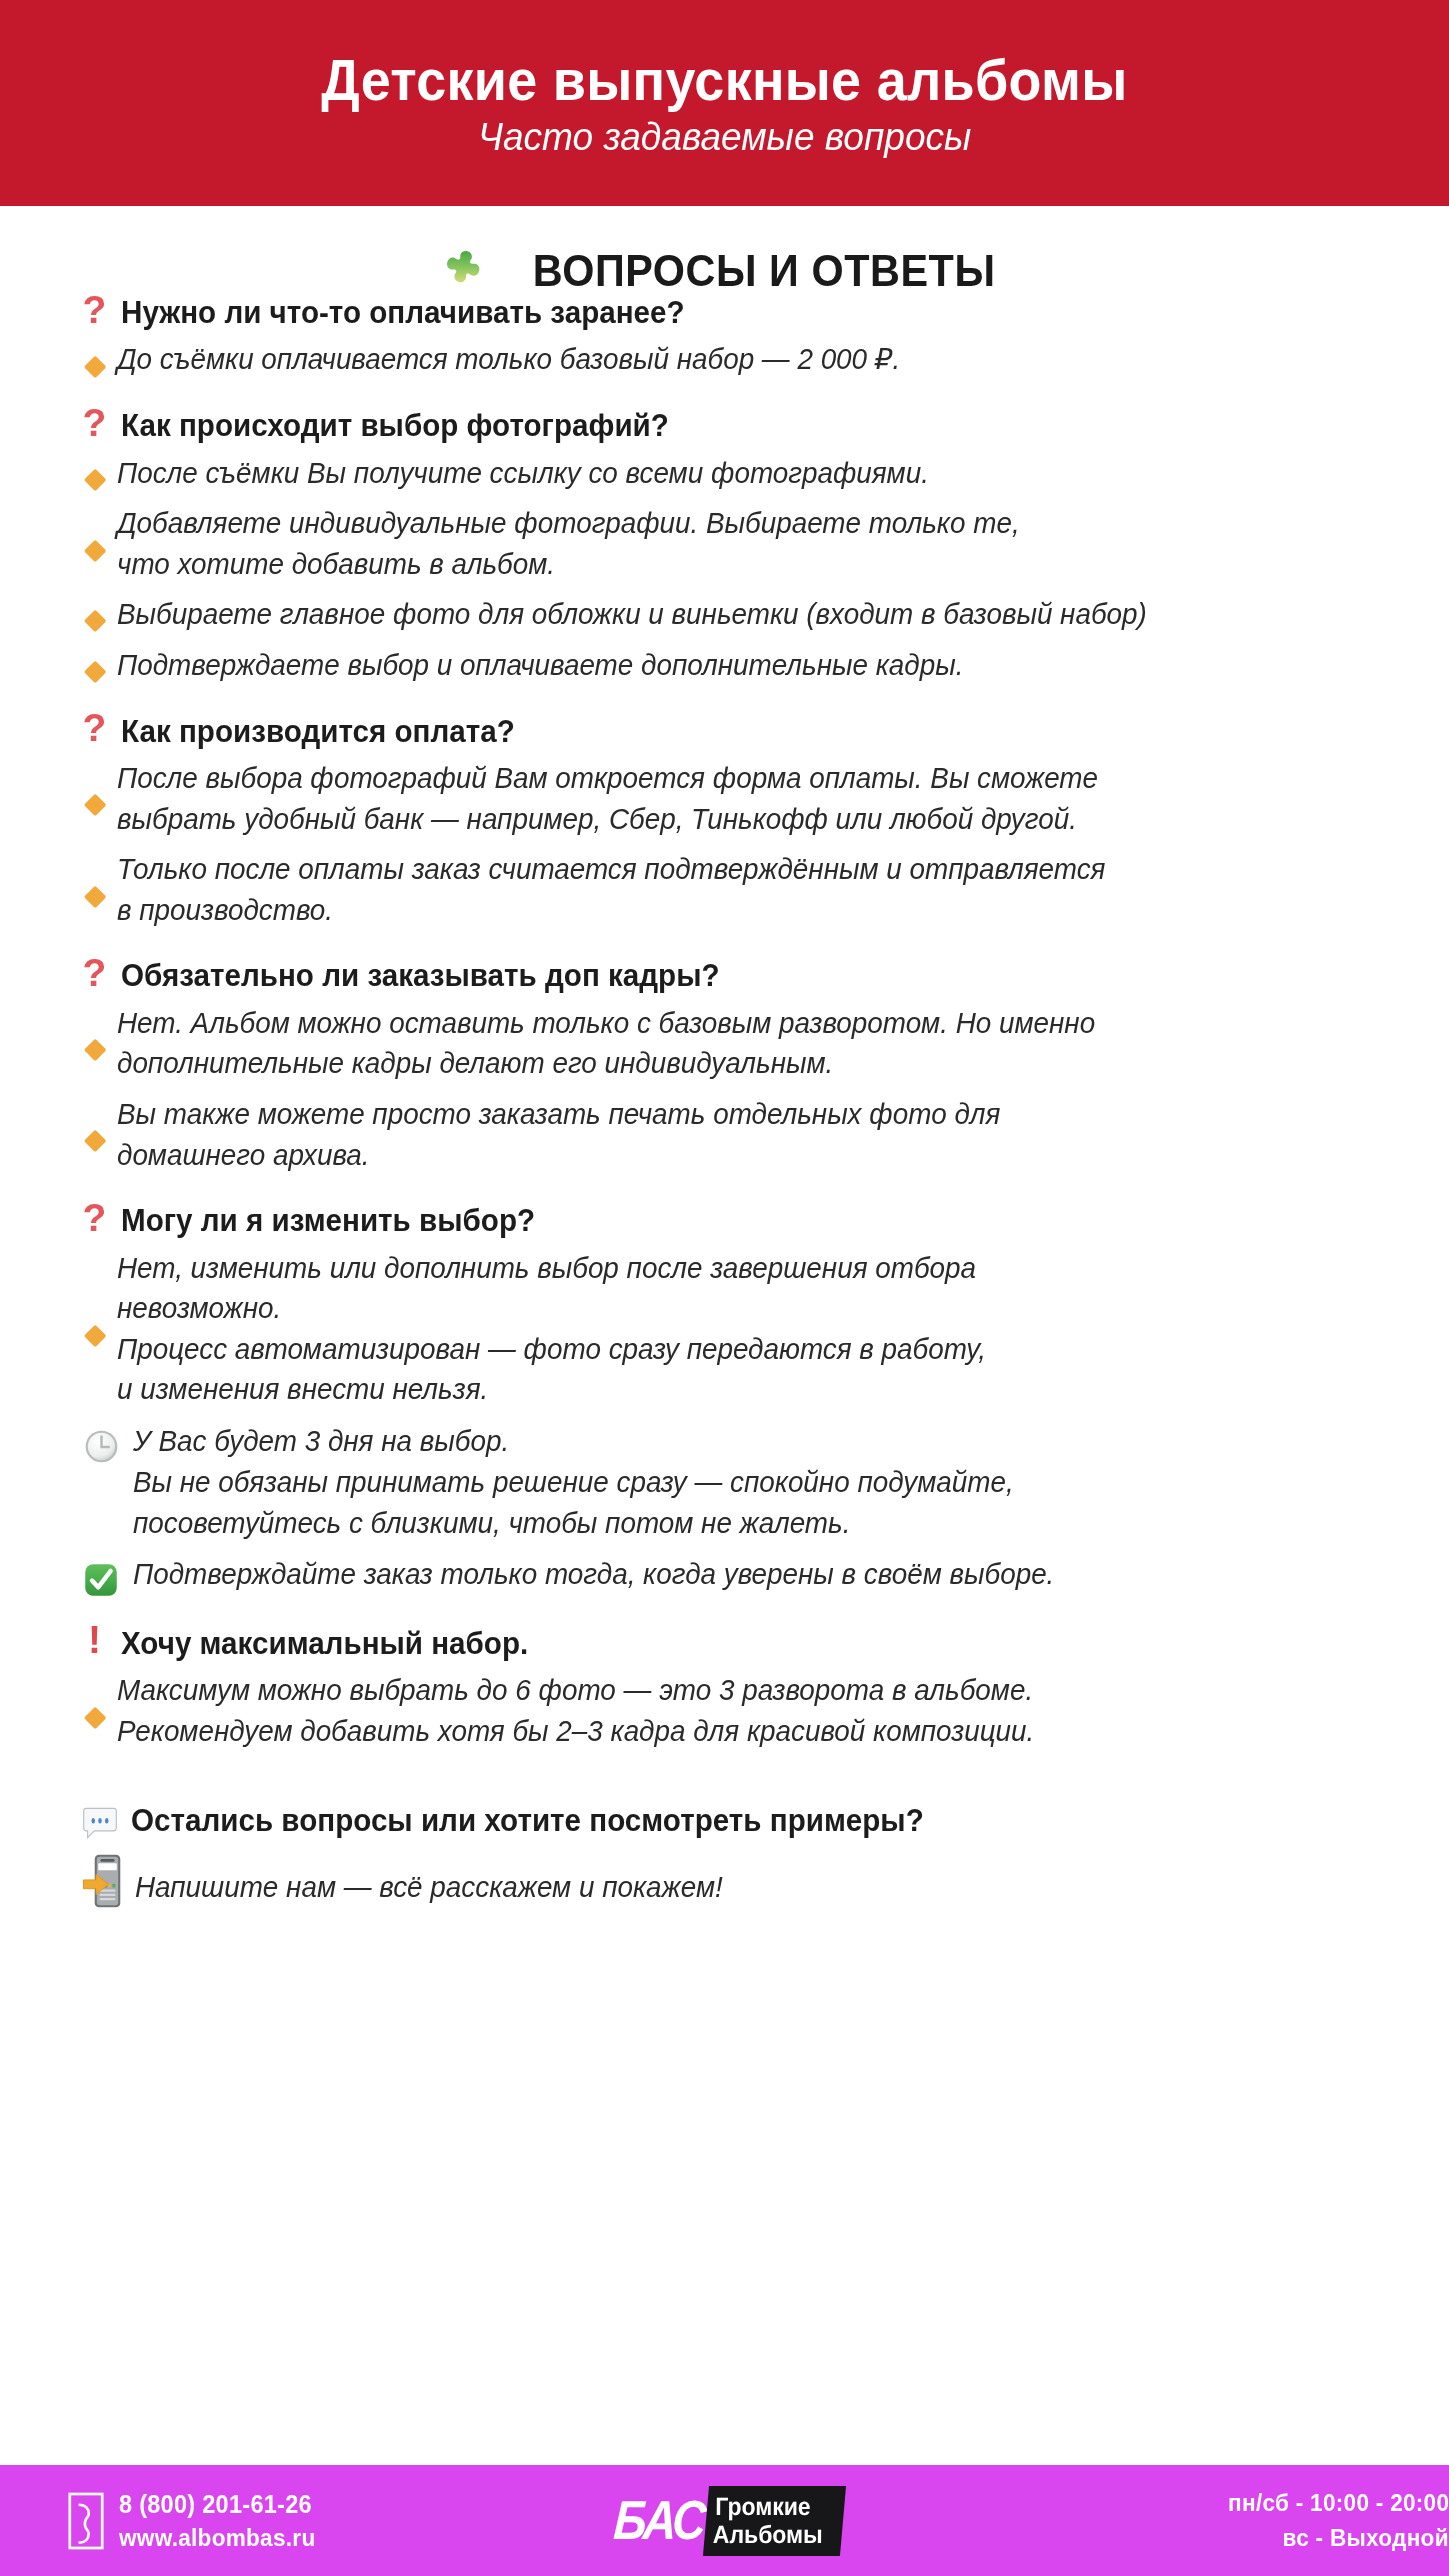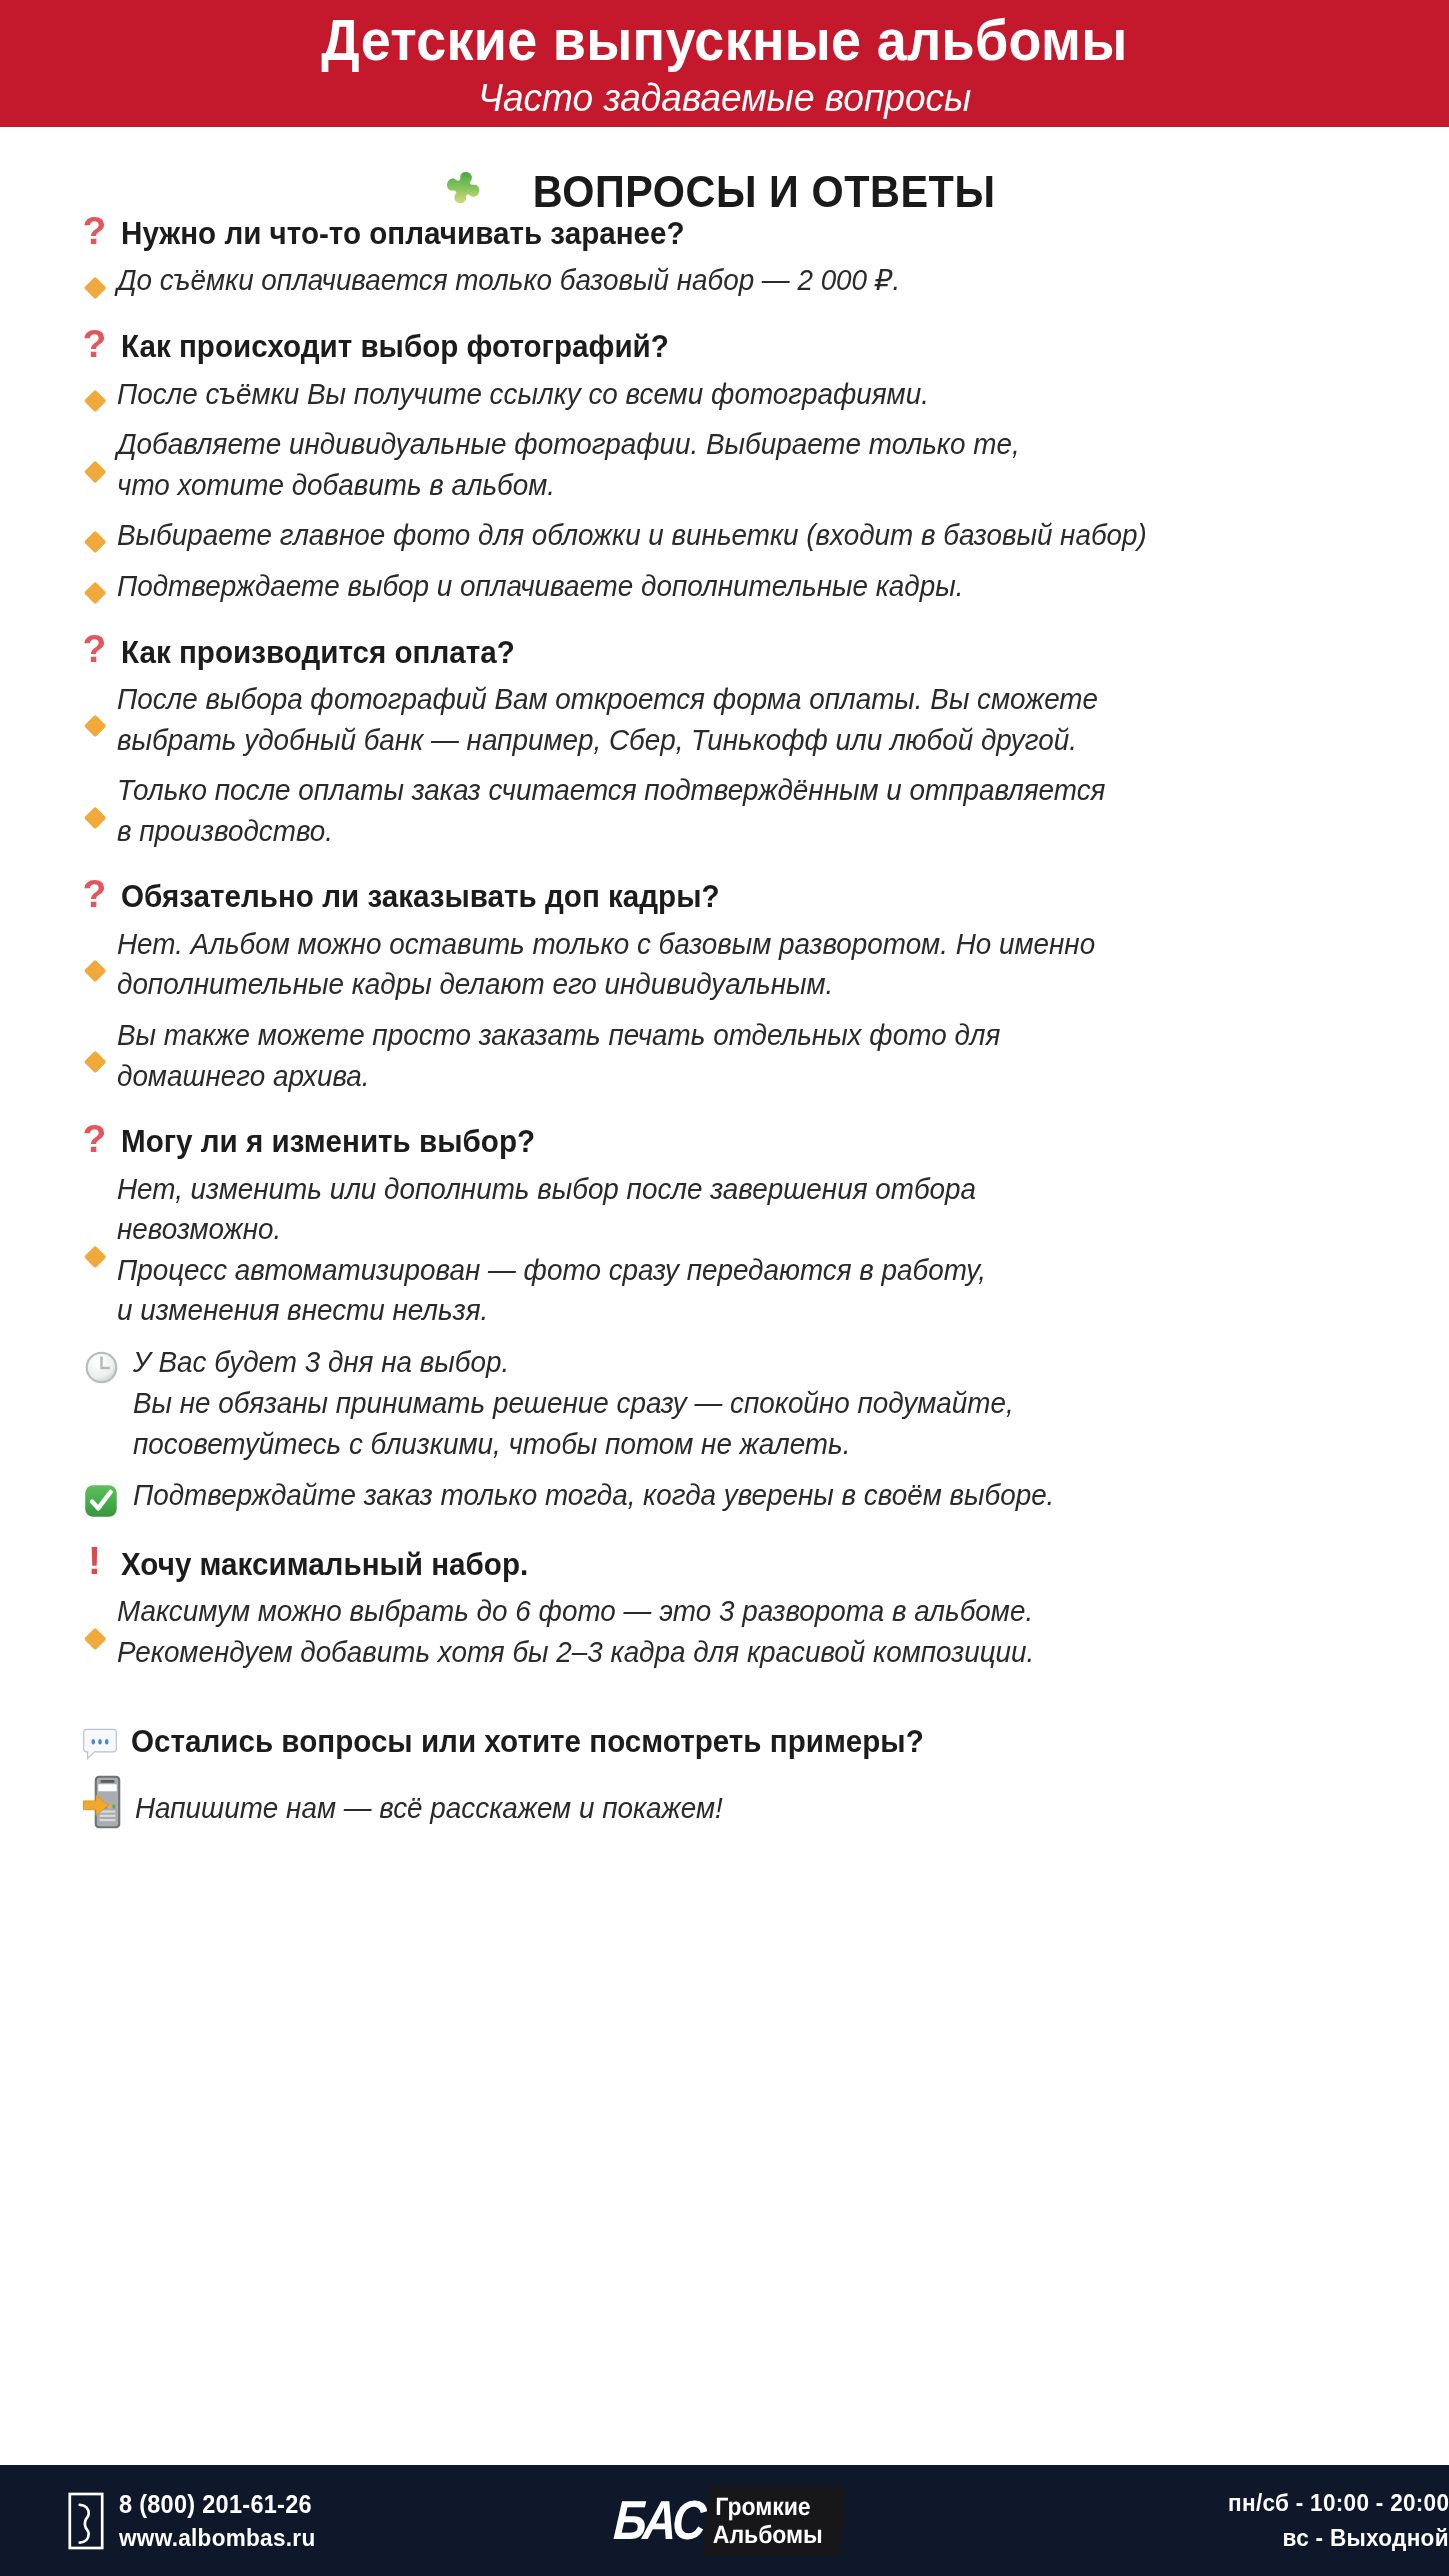--- a/index.html
+++ b/index.html
@@ -14,21 +14,21 @@
   body {
     font-family: "Liberation Sans", "DejaVu Sans", sans-serif;
     color: #231f20;
     position: relative;
     overflow: hidden;
   }
 
   
   .header {
     width: 1449px;
-    height: 127px;
+    height: 206px;
     background: #C4182C;
     display: flex;
     flex-direction: column;
     align-items: center;
     justify-content: center;
     padding-top: 3.8px;
   }
   .header-title {
     color: #ffffff;
     font-size: 58px;
@@ -154,21 +154,21 @@
   .final-row { display:flex; align-items: flex-start; gap: 12.6px; margin-top: 2.5px; }
   .final-row2 { display:flex; align-items: flex-end; gap: 3px; margin-top: 14px; }
 
   
   .footer {
     position: absolute;
     left: 0;
     bottom: 0;
     width: 1449px;
     height: 111px;
-    background: #0f172a;
+    background: #d946ef;
     display: flex;
     align-items: center;
   }
   .footer-left {
     display: flex;
     align-items: center;
     gap: 15px;
     width: 33%;
     padding-left: 68px;
   }

